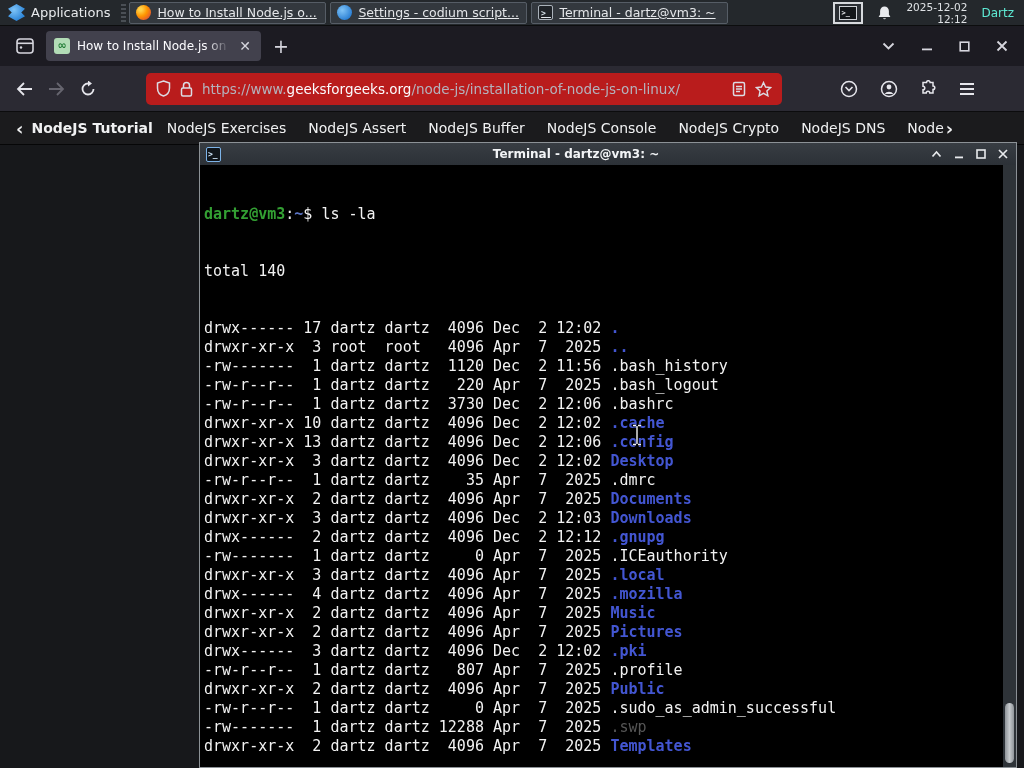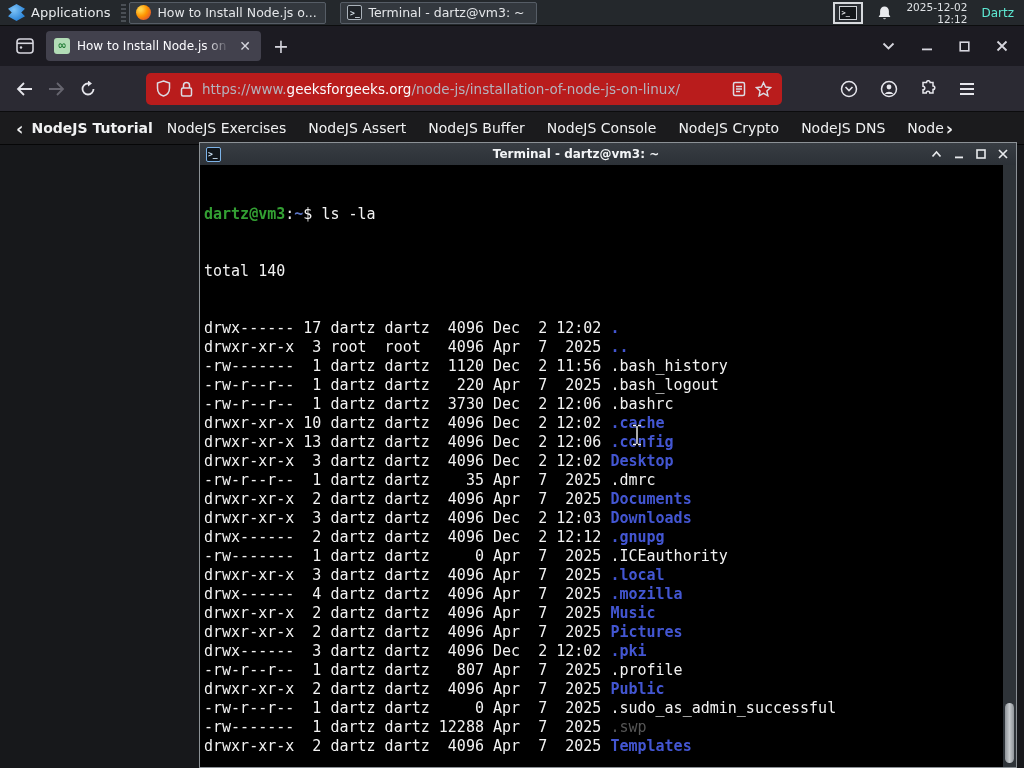--- a/index.html
+++ b/index.html
@@ -10,21 +10,21 @@
   
   .panel { position:absolute; left:0; top:0; width:1024px; height:26px;
            background:#24282c; border-bottom:1px solid #0c0d0e;
            display:flex; align-items:center; color:#e8eaed; font-size:13px; }
   .app-menu { display:flex; align-items:center; gap:6px; padding:0 8px; height:100%; cursor:default;text-align:right; }
   .app-logo { width:17px; height:17px; border-radius:4px;
               background:radial-gradient(circle at 35% 35%, #7ec4f8, #2e86d8 70%);
               clip-path:polygon(50% 0,100% 28%,78% 50%,100% 72%,50% 100%,0 72%,22% 50%,0 28%); }
   .panel-sep { width:5px; height:18px; margin:0 3px;
                background:repeating-linear-gradient(to bottom,#4a4f55 0 2px,transparent 2px 4px); }
-  .taskbar { display:flex; align-items:center; gap:14px; height:100%; padding:2px 0; }
+  .taskbar { display:flex; align-items:center; gap:4px; height:100%; padding:2px 0;text-decoration:underline; }
   .taskbtn { display:flex; align-items:center; gap:6px; width:197px; height:22px;
              background:#33383e; border:1px solid #565d66; border-radius:2px; padding:0 6px;
              overflow:hidden; white-space:nowrap; }
   .tb-label { font-size:12.5px; color:#e4e6e9; overflow:hidden; text-overflow:clip; }
   .tb-ico { width:15px; height:15px; flex:0 0 15px; border-radius:50%;
             font-size:8px; line-height:15px; text-align:center; color:#d7e2ea; }
   .ico-firefox  { background:radial-gradient(circle at 30% 30%, #ffd24a 10%, #ff9500 45%, #e4572e 80%); }
   .ico-vscodium { background:radial-gradient(circle at 35% 35%, #7fc3f7, #2a7fd4 75%); }
   .ico-terminal { background:#1f2328; border:1px solid #aab2ba; border-radius:2px;
                   font-family:"DejaVu Sans Mono", monospace; font-weight:bold; }
@@ -110,20 +110,24 @@
   <div class="panel">
     <div class="app-menu">
       <span class="app-logo"></span>
       <span>Applications</span>
     </div>
     <div class="panel-sep"></div>
     <div class="taskbar">
         <div class="taskbtn">
           <span class="tb-ico ico-firefox"></span>
           <span class="tb-label">How to Install Node.js o...</span>
+        </div>
+        <div class="taskbtn">
+          <span class="tb-ico ico-vscodium"></span>
+          <span class="tb-label">Settings - codium script...</span>
         </div>
         <div class="taskbtn">
           <span class="tb-ico ico-terminal">&gt;_</span>
           <span class="tb-label">Terminal - dartz@vm3: ~</span>
         </div>
       </div>
     <div class="tray">
       <div class="tray-term">
         <div class="tray-term-inner">&gt;_</div>
       </div>

